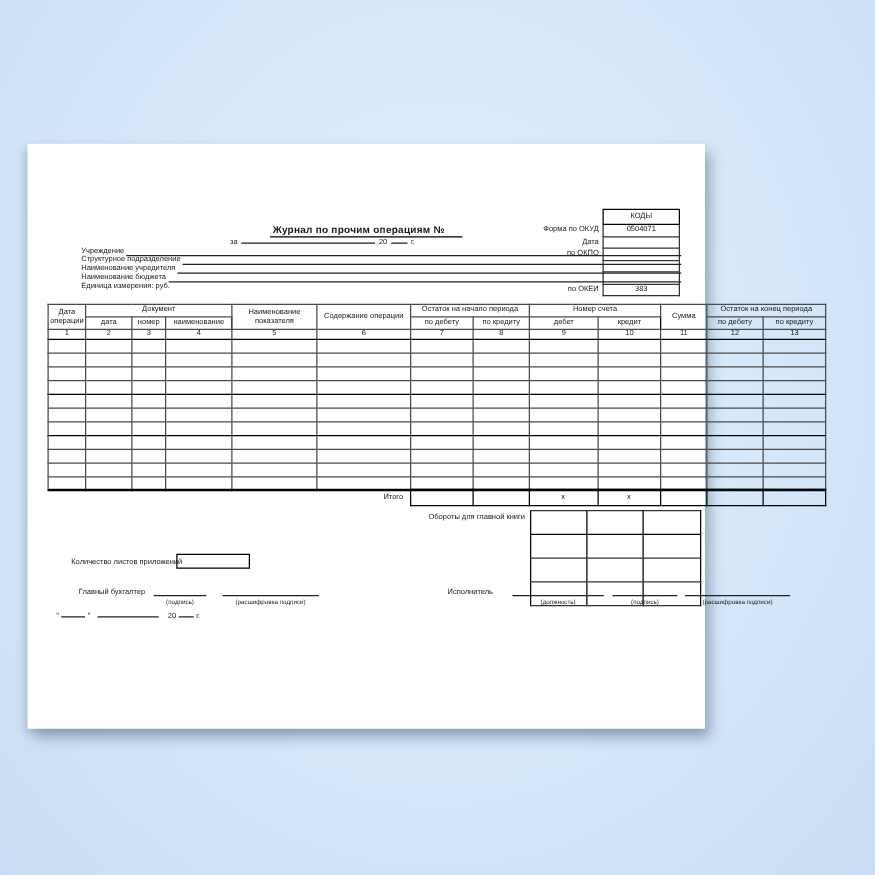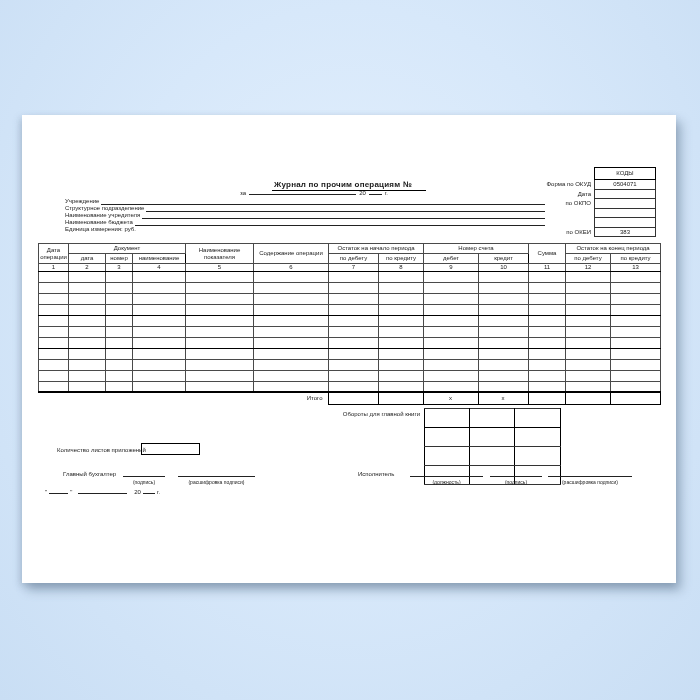--- a/index.html
+++ b/index.html
@@ -1,20 +1,20 @@
 <!DOCTYPE html>
 <html><head>
 <meta charset="utf-8">
 <style>
   * { margin:0; padding:0; box-sizing:border-box; }
   html,body { width:700px; height:700px; overflow:hidden; }
   body { font-family:"Liberation Sans","DejaVu Sans",sans-serif; color:#1a1a1a; }
   .bg { position:absolute; inset:0;
         background: radial-gradient(ellipse at 50% 42%, #e4f0fd 0%, #d7e8fa 50%, #c9def4 100%); }
-  .page { position:absolute; left:22px; top:115px; width:654px; height:468px; background:#fff;
+  .page { position:absolute; left:22px; top:115px; width:542px; height:468px; background:#fff;
           box-shadow: 5px 7px 10px rgba(90,112,138,.48), -2px 3px 7px rgba(90,112,138,.28); }
 
   
   .title-wrap { position:absolute; left:0; right:0; top:58px; text-align:center; }
   .title { display:inline-block; font-size:8px; font-weight:bold; border-bottom:1px solid #000;
            padding:0 14px 1px 2px; letter-spacing:.2px; }
   .period { position:absolute; left:0; right:70px; top:75px; text-align:center; font-size:6px; }
   .ub { display:inline-block; border-bottom:1px solid #222; height:5px; vertical-align:baseline; }
   .period .ub { margin:0 3px; }
 

